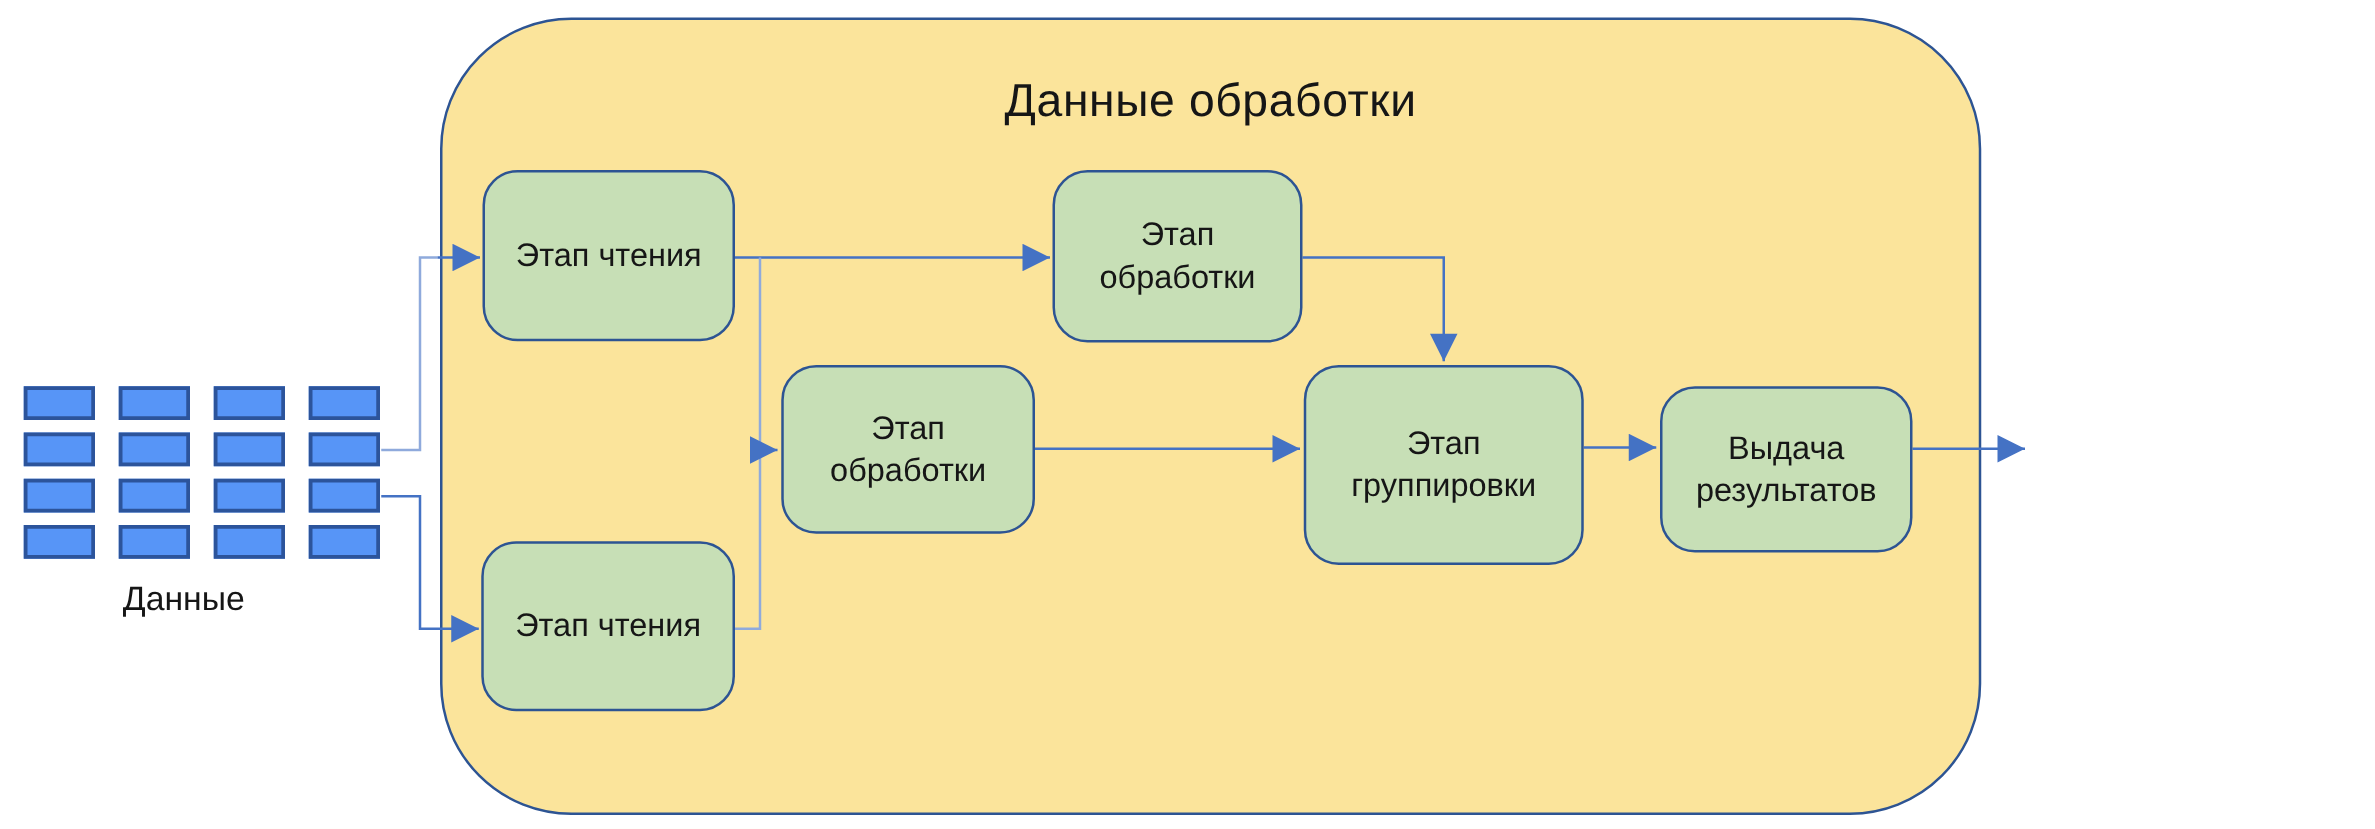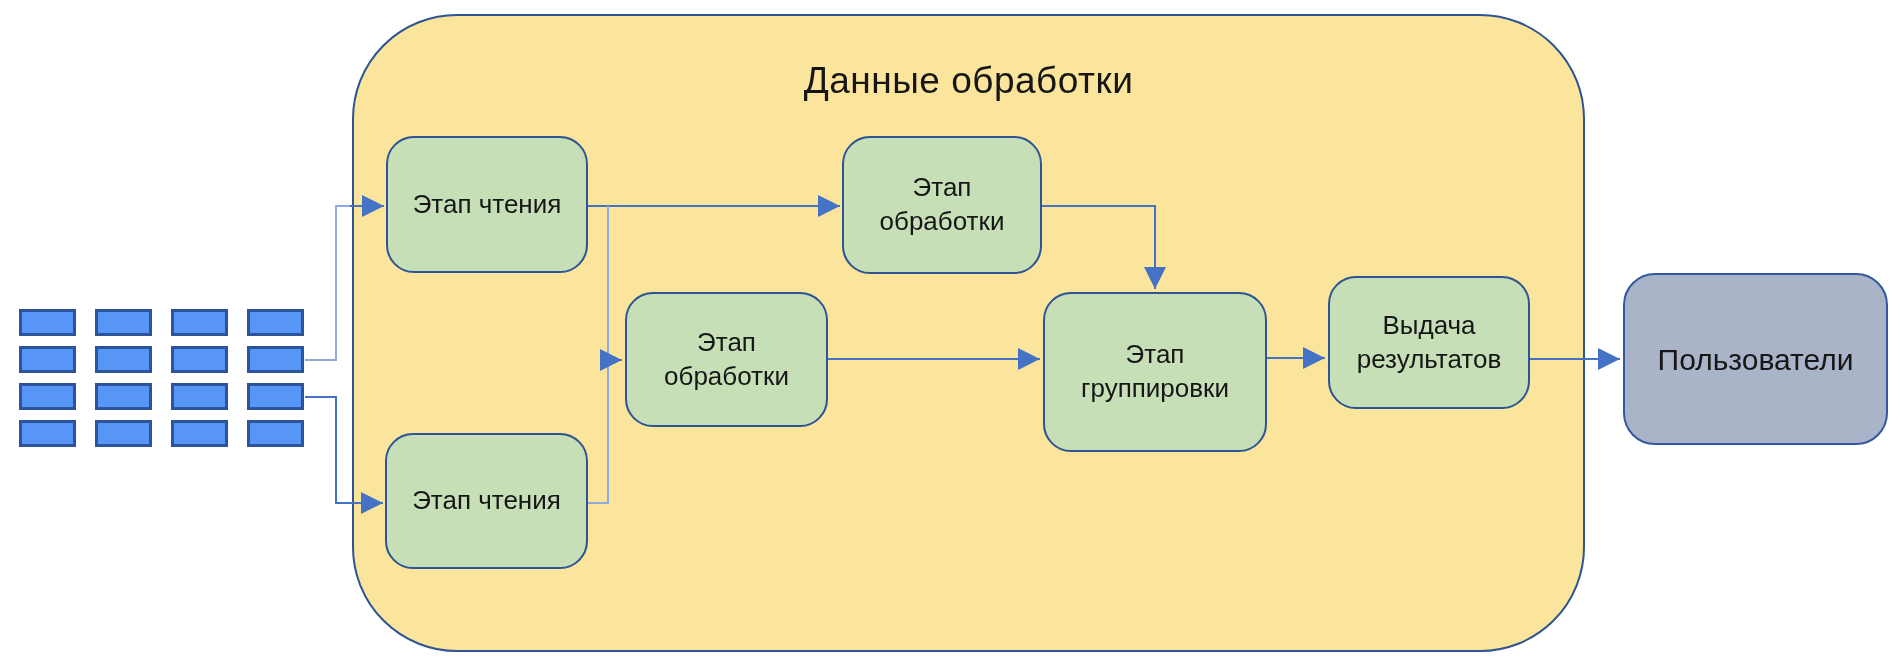--- a/index.html
+++ b/index.html
@@ -131,42 +131,40 @@
       <div class="data-rect"></div>
       <div class="data-rect"></div>
       <div class="data-rect"></div>
       <div class="data-rect"></div>
       <div class="data-rect"></div>
       <div class="data-rect"></div>
       <div class="data-rect"></div>
       <div class="data-rect"></div>
       <div class="data-rect"></div>
     </div>
+  <div class="data-label">Данные</div>
 
   <div class="node stage" style="left:386px; top:136px; width:202px; height:137px;">
     <span>Этап чтения</span>
   </div>
 
   <div class="node stage" style="left:842px; top:136px; width:200px; height:138px;">
     <span>Этап обработки</span>
   </div>
 
   <div class="node stage" style="left:625px; top:292px; width:203px; height:135px;">
     <span>Этап обработки</span>
   </div>
 
   <div class="node stage" style="left:1043px; top:292px; width:224px; height:160px;">
     <span>Этап группировки</span>
   </div>
 
-  <div class="node stage" style="left:1328px; top:276px; width:202px; height:133px;">
+  <div class="node stage" style="left:1328px; top:309px; width:202px; height:133px;">
     <span>Выдача результатов</span>
   </div>
 
   <div class="node stage" style="left:385px; top:433px; width:203px; height:136px;">
     <span>Этап чтения</span>
   </div>
 
-  <div class="node users" style="left:1623px; top:273px; width:265px; height:172px;">
-    <span>Пользователи</span>
-  </div>
 
 </div>
 
 </body></html>

